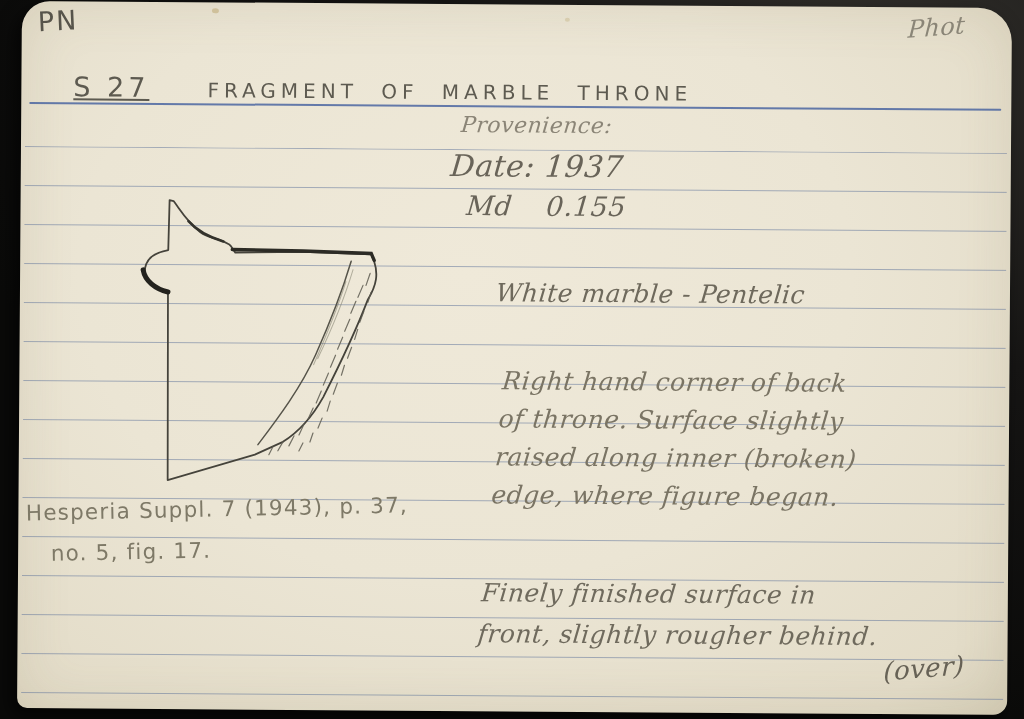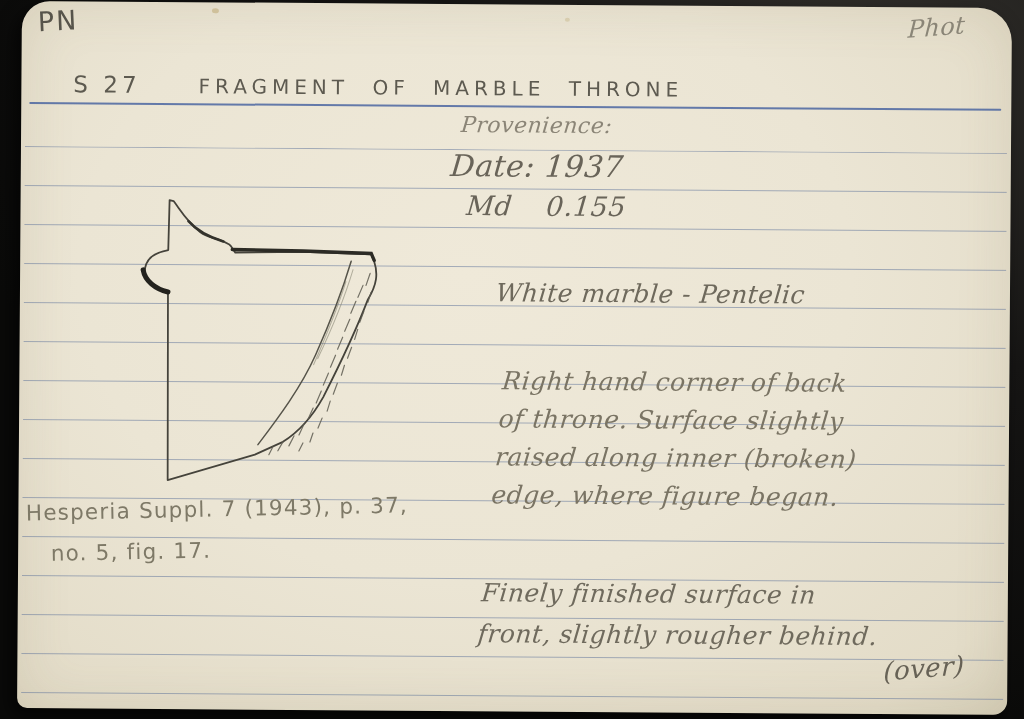--- a/index.html
+++ b/index.html
@@ -29,21 +29,21 @@
   .speck{position:absolute;border-radius:50%;background:#c9b98f;opacity:.8;}
   .hand{color:#57544b;}
   .cursive{
     font-family:"DejaVu Serif", serif;font-style:italic;
     transform:skewX(-5deg);letter-spacing:.5px;color:#736e60;
   }
   .abs{position:absolute;white-space:nowrap;}
   .corner-note{left:16px;top:4px;font-size:27px;letter-spacing:2px;transform:rotate(-3deg);}
   .phot-note{left:886px;top:6px;font-size:24px;color:#8a8577;transform:rotate(-5deg) skewX(-8deg);}
   .title-row{left:52px;top:70px;display:flex;align-items:baseline;gap:58px;color:#5d5a50;}
-  .cat-no{font-size:23px;letter-spacing:4px;}
+  .cat-no{font-size:27px;letter-spacing:4px;text-decoration:underline;}
   .obj-name{font-size:20px;letter-spacing:5px;word-spacing:12px;}
   .prov{left:440px;top:108px;font-size:22px;color:#8b8577;}
   .date-line{left:430px;top:144px;font-size:30px;color:#696459;}
   .dim-line{left:446px;top:186px;font-size:27px;color:#696459;display:flex;gap:34px;}
   .material{left:476px;top:274px;font-size:25px;color:#6e695c;}
   .para{left:478px;top:358px;font-size:25px;line-height:38px;color:#7a7464;white-space:nowrap;}
   .para div{white-space:nowrap;}
   .surface{left:462px;top:568px;font-size:25px;line-height:41px;color:#6f6a5d;}
   .over-note{left:866px;top:646px;font-size:26px;color:#676256;transform:rotate(-5deg) skewX(-6deg);}
   .reference{

